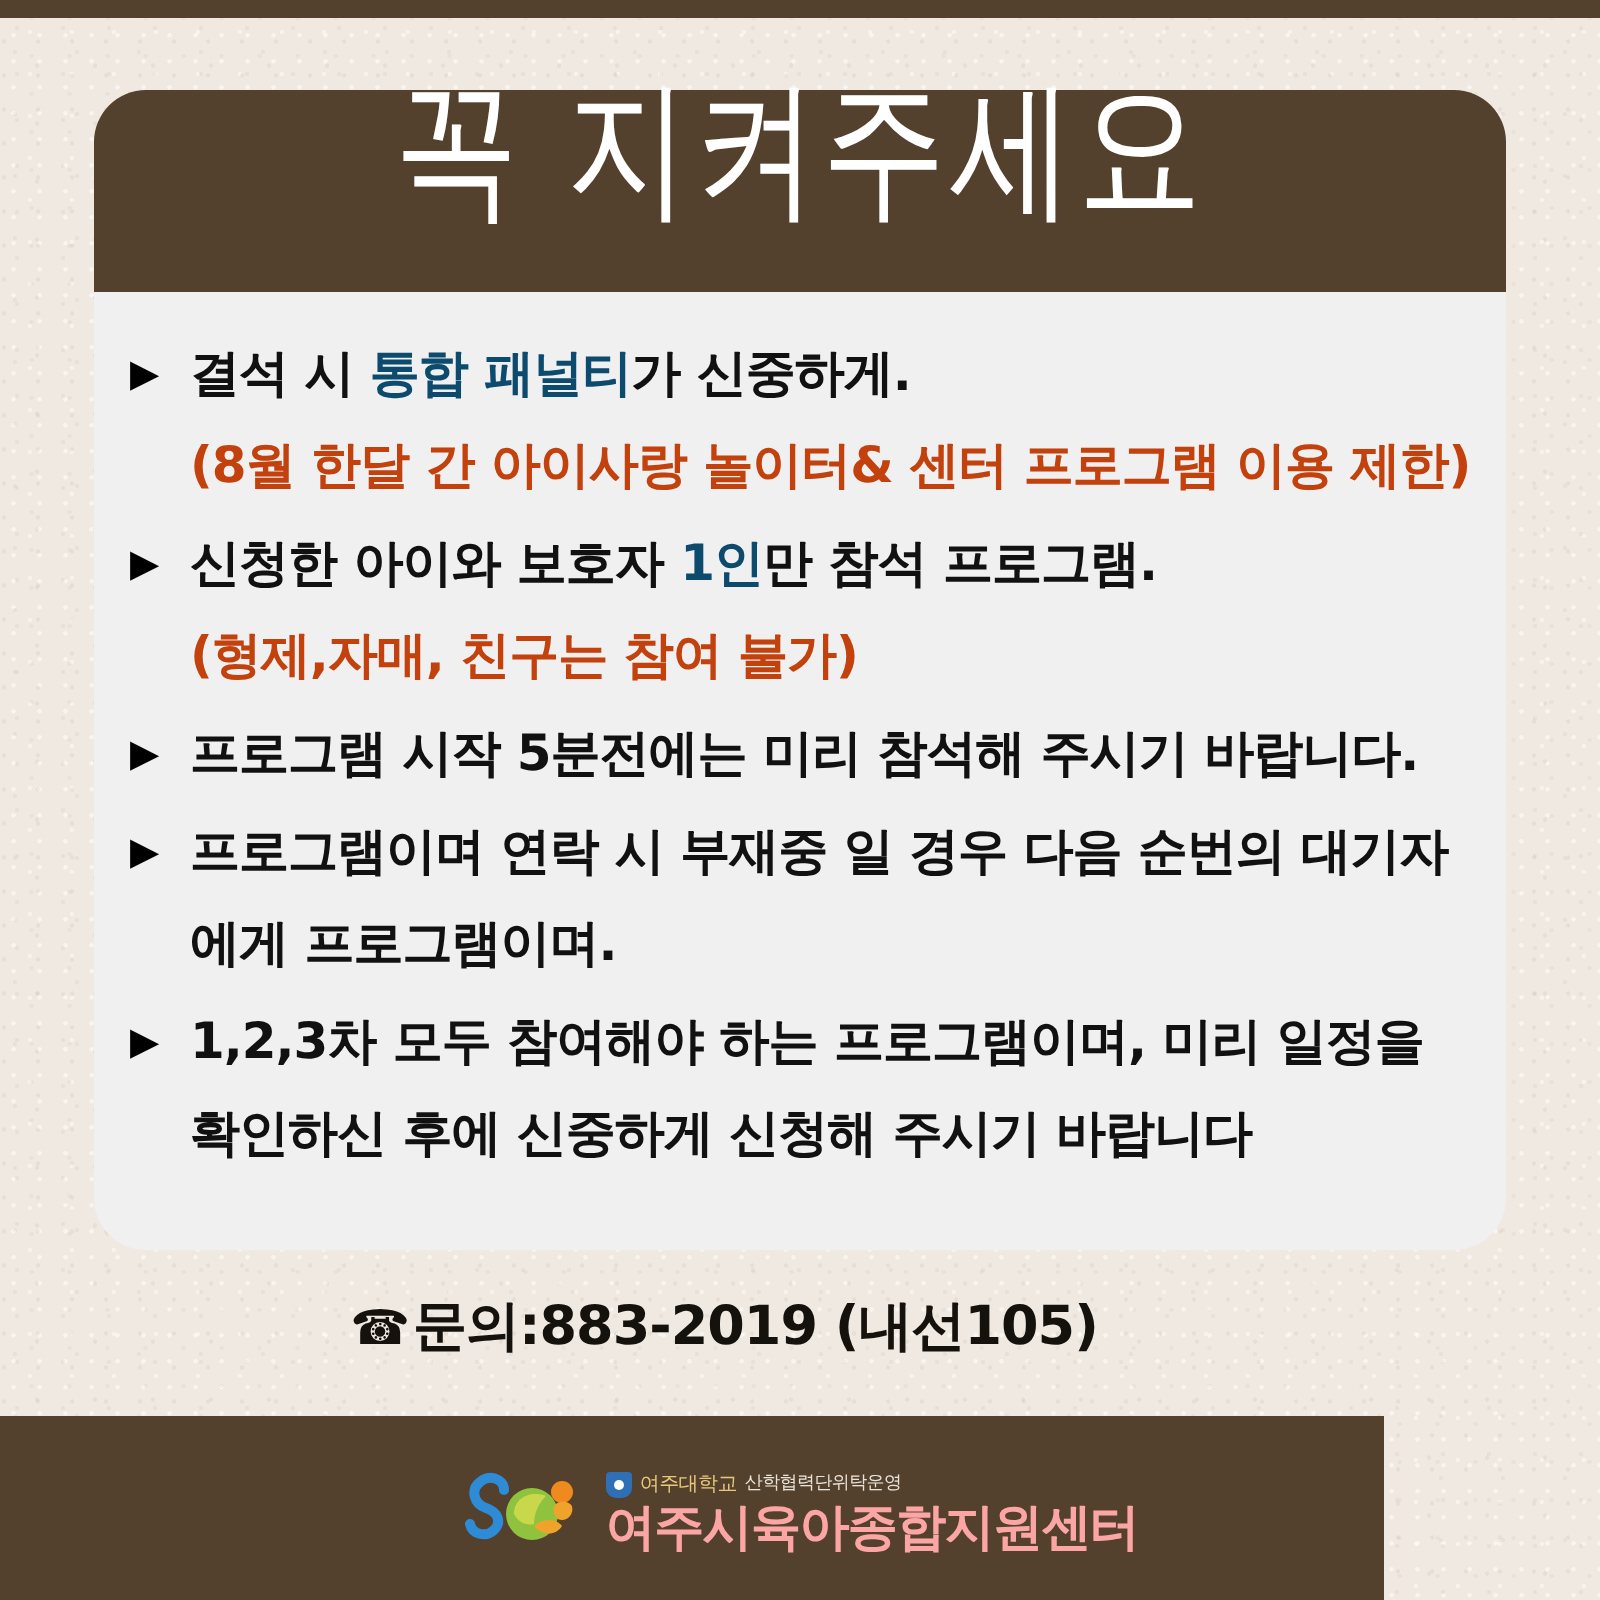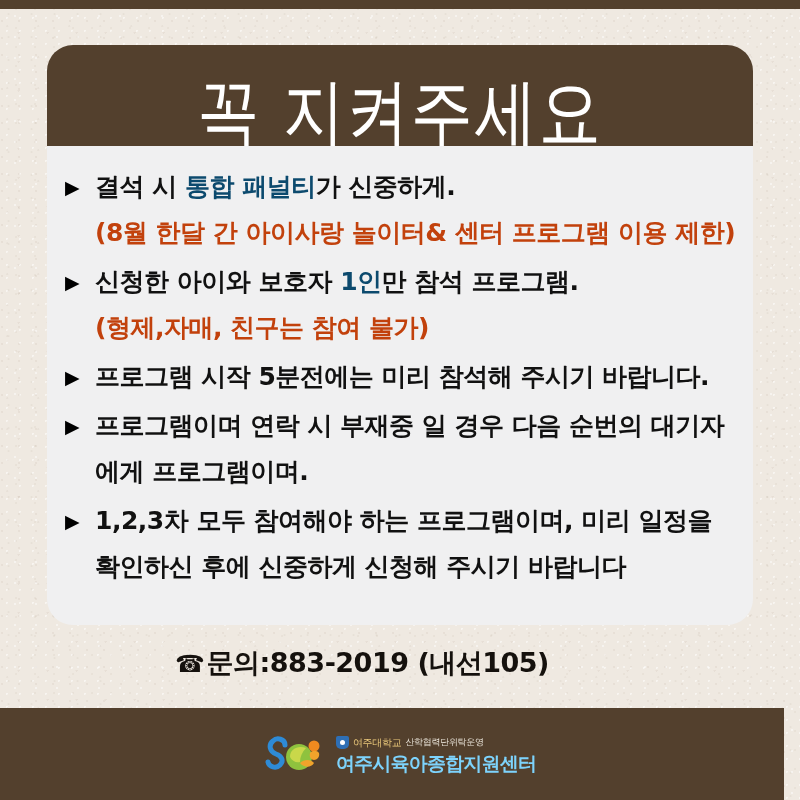--- a/index.html
+++ b/index.html
@@ -47,21 +47,21 @@
   .title-bar {
     position: absolute;
     left: 47px;
     top: 45px;
     width: 706px;
     height: 101px;
     box-sizing: border-box;
     background: #53402D;
     border-radius: 26px 26px 0 0;
     display: flex;
-    align-items: flex-end;
+    align-items: flex-start;
     justify-content: center;
   }
   .title-text {
     color: #FFFFFF;
     font-size: 62px;
     line-height: 1;
     font-weight: 400;
     letter-spacing: 2px;
     white-space: nowrap;
     transform: scaleY(1.22) translateY(-1px);
@@ -141,21 +141,21 @@
   .phone-icon {
     font-size: 24px;
     margin-right: 2px;
   }
 
   
   .footer {
     position: absolute;
     left: 0;
     top: 708px;
-    width: 784px;
+    width: 692px;
     height: 92px;
     background: #53402D;
   }
   .footer-inner {
     position: absolute;
     left: 0;
     top: 0;
     width: 800px;
     height: 92px;
     display: flex;
@@ -211,23 +211,23 @@
     white-space: nowrap;
   }
   .univ-sub {
     font-size: 9px;
     color: #E8E2D8;
     letter-spacing: -0.3px;
     line-height: 13px;
     white-space: nowrap;
   }
   .center-name {
-    font-size: 19px;
+    font-size: 25px;
     font-weight: 700;
-    color: #7dd3fc;
+    color: #fca5a5;
     letter-spacing: -0.8px;
     line-height: 27px;
     white-space: nowrap;
   }
 </style>
 </head>
 <body>
 
 <div id="poster">
 

